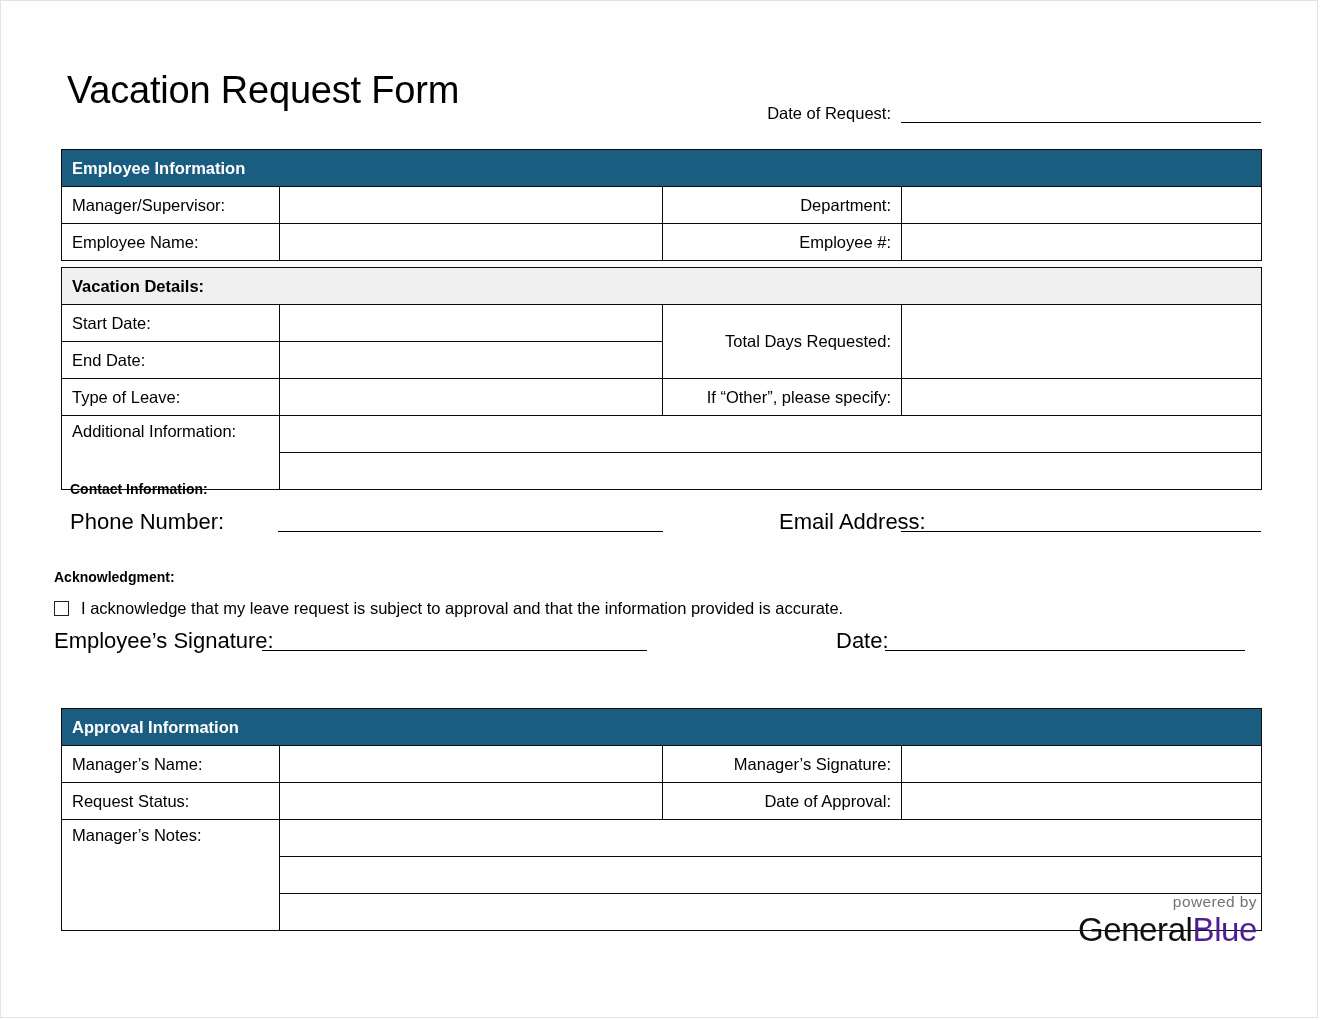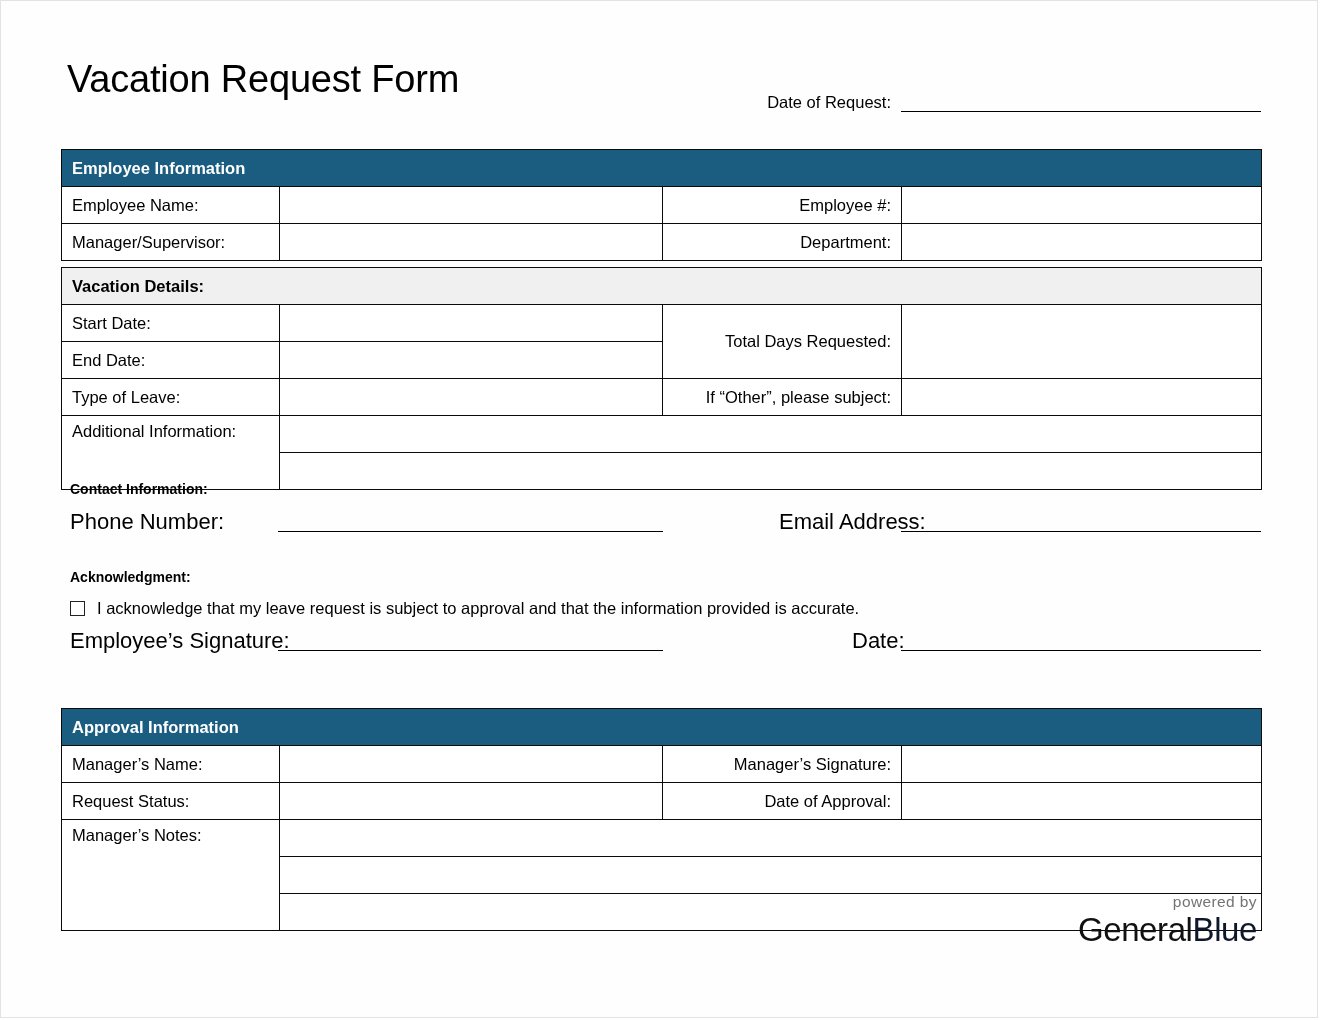--- a/index.html
+++ b/index.html
@@ -23,21 +23,21 @@
     height: 1018px;
     border: 1px solid #e3e3e3;
     background: #fffefe;
     box-sizing: border-box;
   }
 
   
   .header-row {
     position: absolute;
     left: 60px;
-    top: 57px;
+    top: 68px;
     width: 1200px;
     height: 70px;
   }
   .form-title {
     position: absolute;
     left: 6px;
     top: 0px;
     font-size: 38px;
     font-weight: 400;
     letter-spacing: -0.2px;
@@ -135,21 +135,21 @@
 
   
   .ph-label { left: 9px; top: 2px; }
   .ph-line  { left: 217px; top: 0px; width: 385px; }
   .em-label { left: 718px; top: 2px; }
   .em-line  { left: 840px; top: 0px; width: 360px; }
 
   
   .ack-block {
     position: absolute;
-    left: 60px;
+    left: 44px;
     top: 566px;
     width: 1200px;
   }
   .ack-line {
     display: flex;
     align-items: center;
     margin-left: 9px;
     margin-bottom: 10px;
   }
   .chk {
@@ -184,21 +184,21 @@
     letter-spacing: 0.4px;
     display: block;
     margin-bottom: 3px;
   }
   .gb {
     font-size: 33px;
     letter-spacing: -0.4px;
     white-space: nowrap;
   }
   .gb .g1 { color: #111111; }
-  .gb .g2 { color: #0f172a; }
+  .gb .g2 { color: #4c1d95; }
 </style>
 </head>
 <body>
 
 <div class="page">
 
   <div class="header-row">
     <div class="form-title">Vacation Request Form</div>
     <div class="dor-wrap">
       <span class="dor-label">Date of Request:</span>
@@ -211,29 +211,29 @@
       <col style="width:218px">
         <col style="width:383px">
         <col style="width:239px">
         <col style="width:360px">
     </colgroup>
     <tbody>
       <tr>
         <td class="sect-head-blue" colspan="4">Employee Information</td>
       </tr>
       <tr>
+        <td class="lbl-left">Manager/Supervisor:</td>
+        <td class="blank"></td>
+        <td class="lbl-right">Department:</td>
+        <td class="blank"></td>
+      </tr>
+      <tr>
         <td class="lbl-left">Employee Name:</td>
         <td class="blank"></td>
         <td class="lbl-right">Employee #:</td>
-        <td class="blank"></td>
-      </tr>
-      <tr>
-        <td class="lbl-left">Manager/Supervisor:</td>
-        <td class="blank"></td>
-        <td class="lbl-right">Department:</td>
         <td class="blank"></td>
       </tr>
     </tbody>
   </table>
 
   <table class="form-tbl" id="tbl-vacation">
     <colgroup>
       <col style="width:218px">
         <col style="width:383px">
         <col style="width:239px">
@@ -249,21 +249,21 @@
         <td class="lbl-right" rowspan="2">Total Days Requested:</td>
         <td class="blank" rowspan="2"></td>
       </tr>
       <tr>
         <td class="lbl-left">End Date:</td>
         <td class="blank"></td>
       </tr>
       <tr>
         <td class="lbl-left">Type of Leave:</td>
         <td class="blank"></td>
-        <td class="lbl-right">If “Other”, please subject:</td>
+        <td class="lbl-right">If “Other”, please specify:</td>
         <td class="blank"></td>
       </tr>
       <tr>
         <td class="lbl-left" rowspan="2" style="vertical-align:top;padding-top:6px">Additional Information:</td>
         <td class="blank" colspan="3"></td>
       </tr>
       <tr>
         <td class="blank" colspan="3"></td>
       </tr>
     </tbody>

